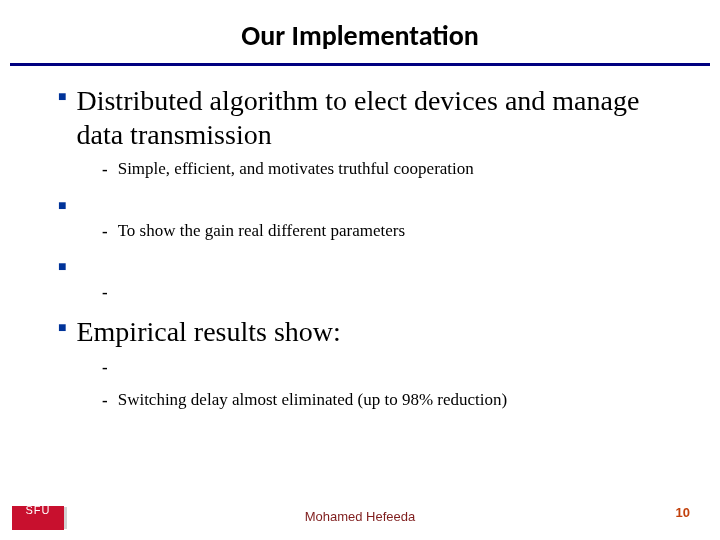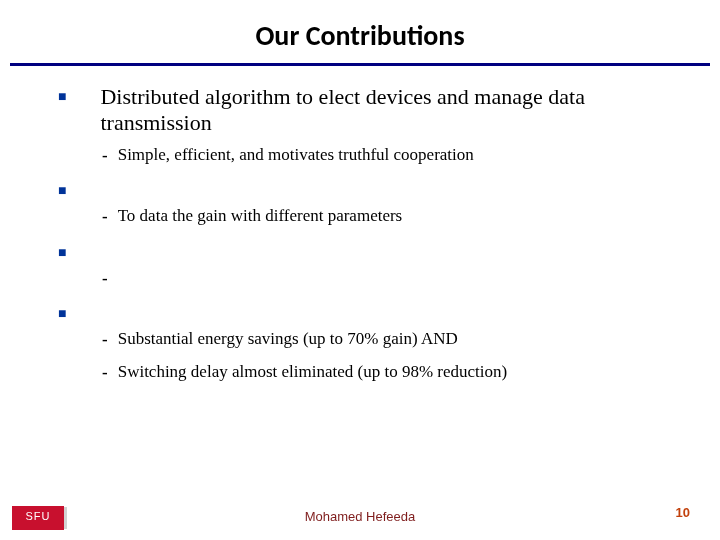--- a/index.html
+++ b/index.html
@@ -41,23 +41,22 @@
     margin-bottom: 8px;
   }
   .l1 .bullet {
     color: #003399;
     font-size: 14px;
     margin-right: 10px;
     margin-top: 6px;
     line-height: 1;
   }
   .l1 .text {
-    font-size: 22px;
+    font-size: 28px;
     line-height: 1.2;
-    margin-left: 24px;
   }
   .l2 {
     display: flex;
     align-items: flex-start;
     margin-left: 62px;
     margin-bottom: 12px;
   }
   .l2 .dash {
     font-size: 17px;
     font-weight: bold;
@@ -84,21 +83,21 @@
     width: 52px;
     height: 24px;
     background: #c8102e;
     color: #fff;
     font-family: Arial, sans-serif;
     font-size: 11px;
     letter-spacing: 1px;
     display: flex;
     align-items: flex-end;
     justify-content: center;
-    padding-bottom: 8px;
+    padding-bottom: 14px;
     box-shadow: 4px 0 0 -1px rgba(180,180,180,0.6);
   }
   .author {
     position: absolute;
     left: 0;
     width: 100%;
     text-align: center;
     bottom: 6px;
     font-family: Arial, sans-serif;
     font-size: 13px;
@@ -111,55 +110,55 @@
     font-family: Arial, sans-serif;
     font-size: 13px;
     font-weight: bold;
     color: #c2410c;
   }
 </style>
 </head>
 <body>
 
 <div class="slide">
-  <div class="title">Our Contributions</div>
+  <div class="title">Our Implementation</div>
   <div class="title-rule"></div>
 
   <div class="content">
 
     <div class="l1">
       <span class="bullet">■</span>
       <span class="text">Distributed algorithm to elect devices and manage data transmission</span>
     </div>
     <div class="l2">
       <span class="dash">-</span>
       <span class="text">Simple, efficient, and motivates truthful cooperation</span>
     </div>
 
     <div class="l1">
       <span class="bullet">■</span>
     </div>
     <div class="l2">
       <span class="dash">-</span>
-      <span class="text">To data the gain with different parameters</span>
+      <span class="text">To show the gain real different parameters</span>
     </div>
 
     <div class="l1">
       <span class="bullet">■</span>
     </div>
     <div class="l2">
       <span class="dash">-</span>
     </div>
 
     <div class="l1">
       <span class="bullet">■</span>
+      <span class="text">Empirical results show:</span>
     </div>
     <div class="l2">
       <span class="dash">-</span>
-      <span class="text">Substantial energy savings  (up to 70% gain) AND</span>
     </div>
     <div class="l2">
       <span class="dash">-</span>
       <span class="text">Switching delay almost eliminated (up to 98% reduction)</span>
     </div>
 
   </div>
 
   <div class="footer">
     <div class="logo">SFU</div>

